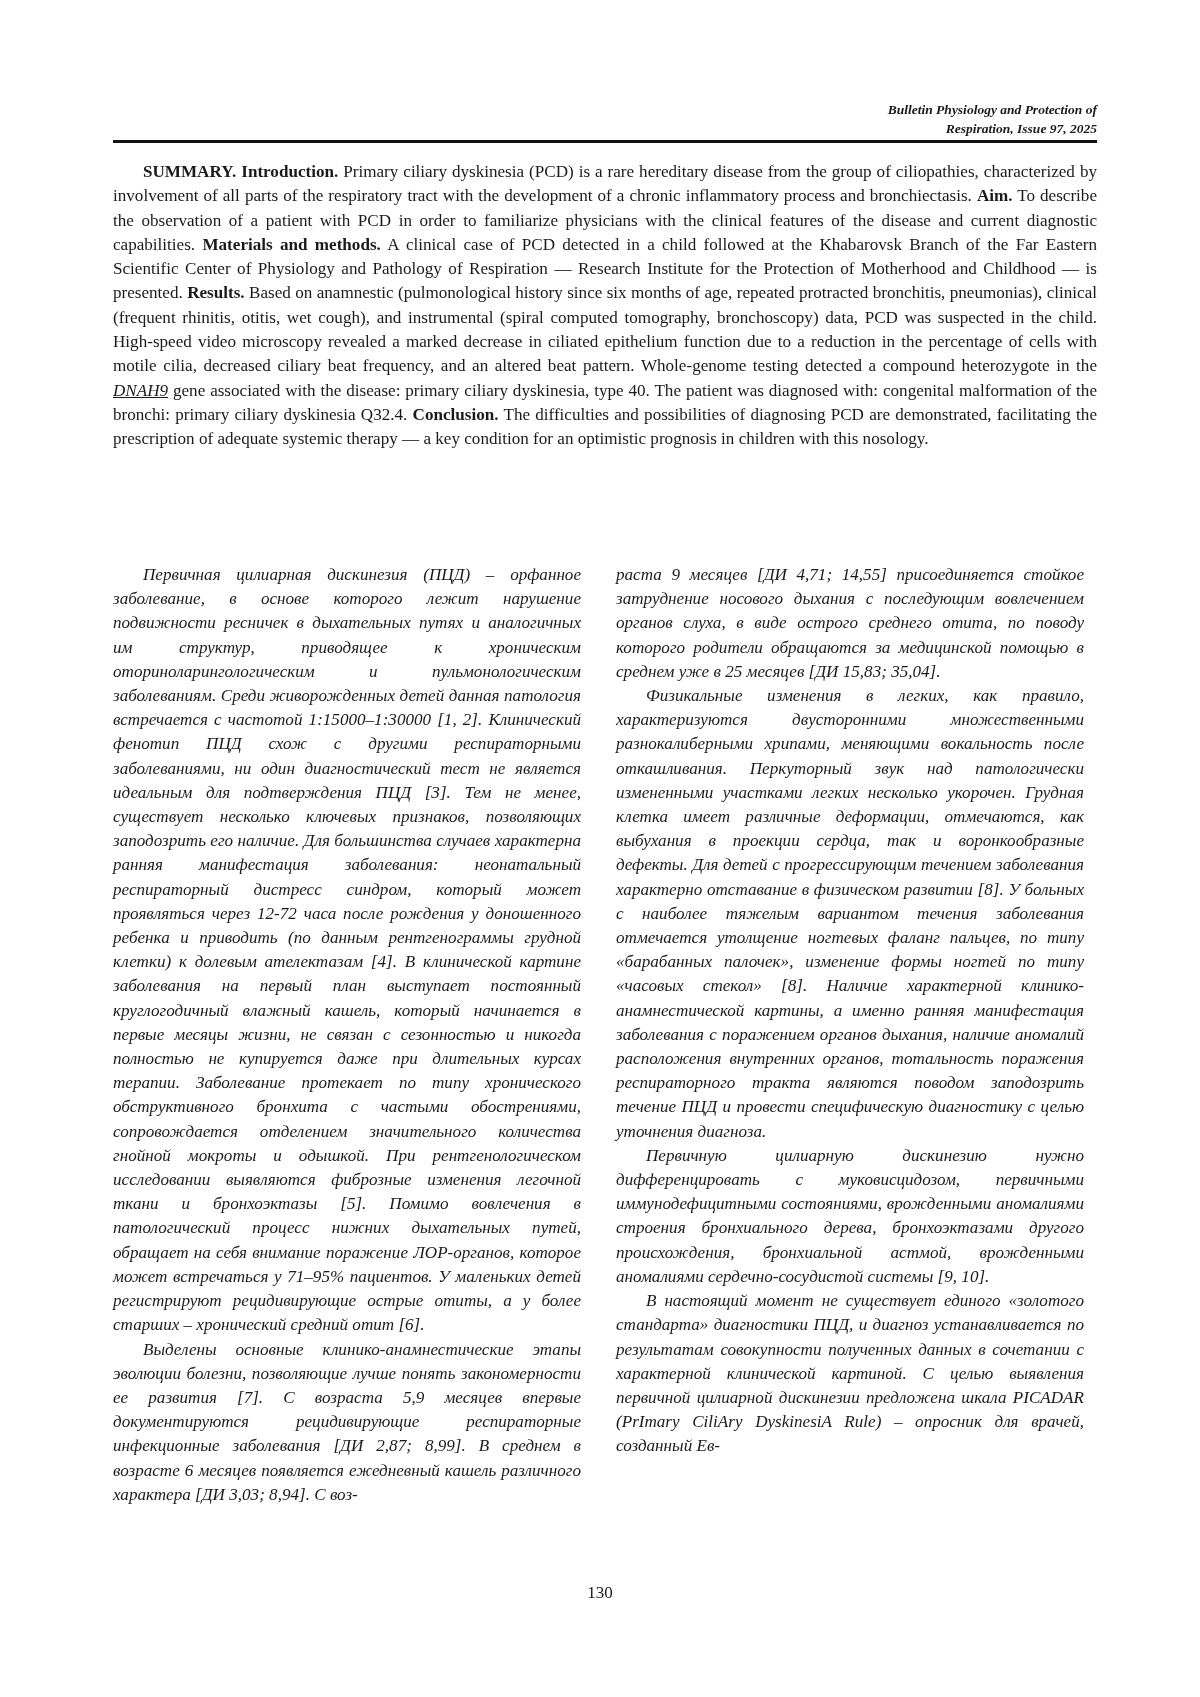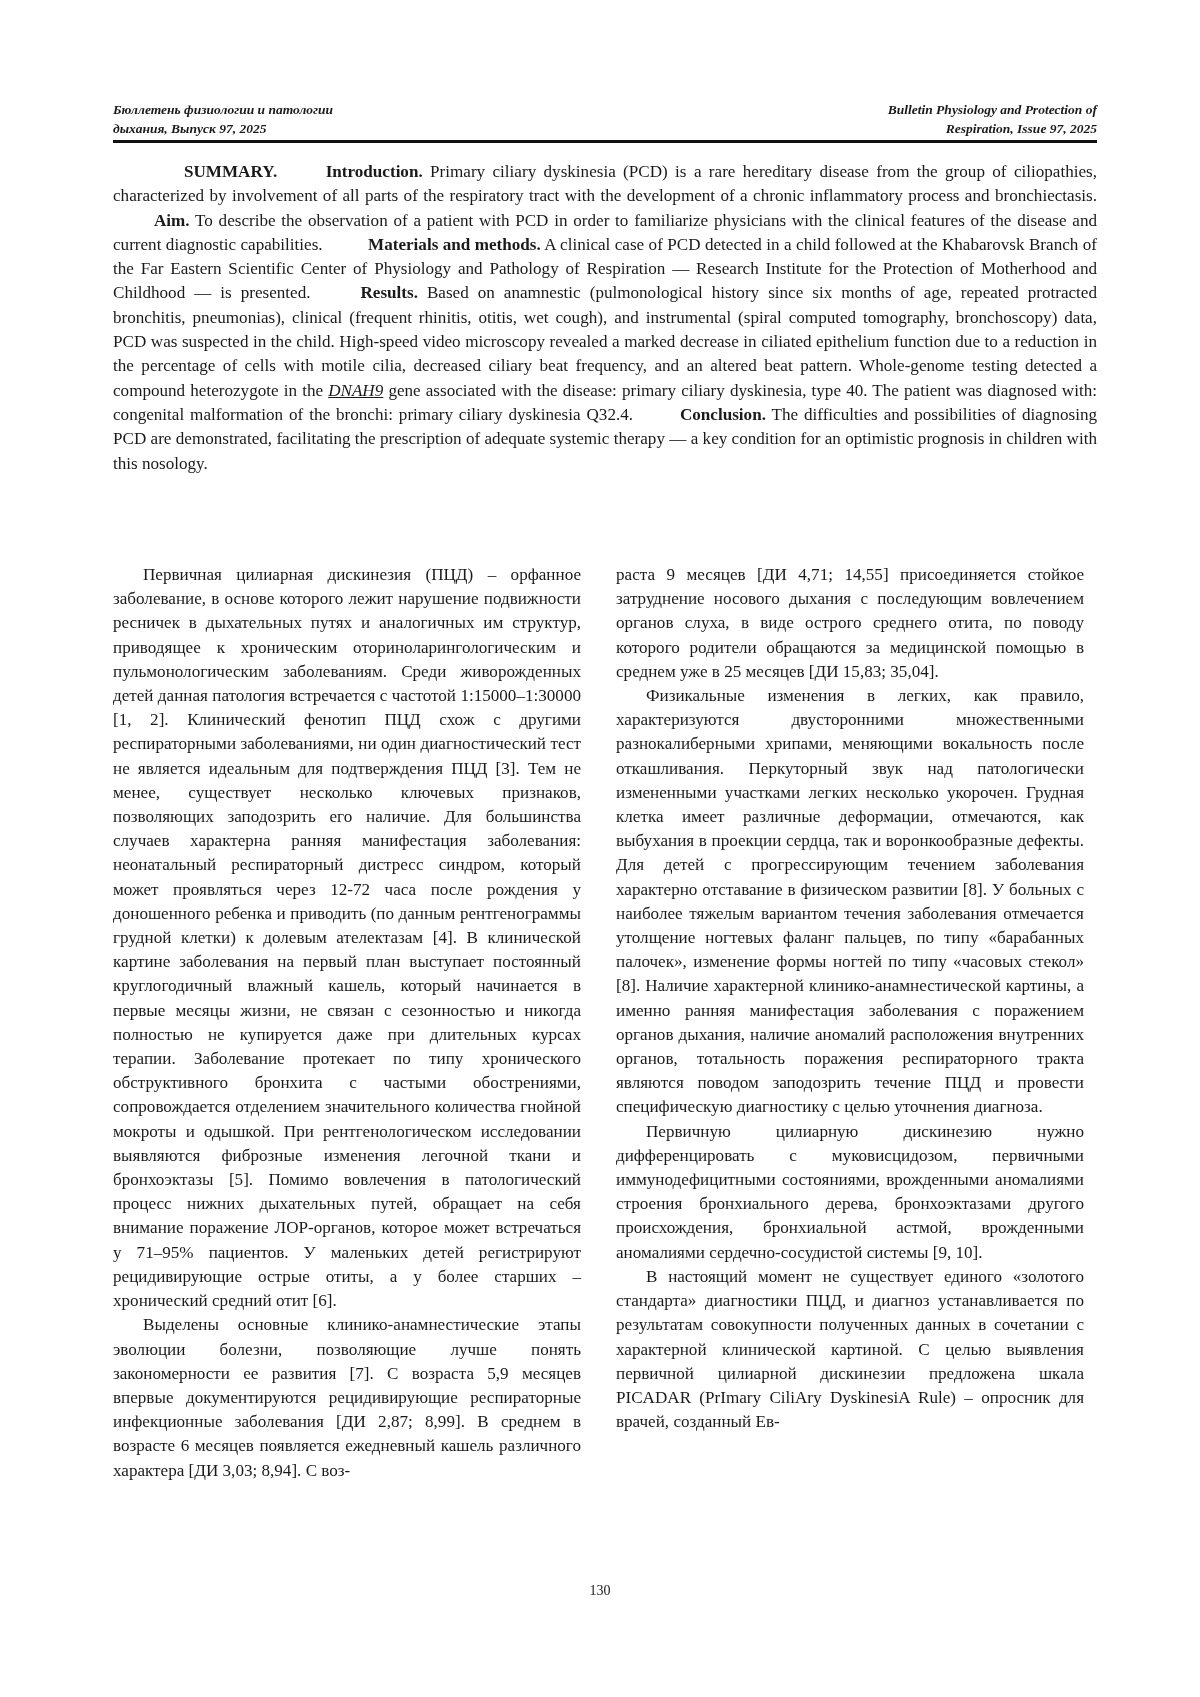--- a/index.html
+++ b/index.html
@@ -7,39 +7,35 @@
          font-family: "Liberation Serif", "DejaVu Serif", serif; color: #1a1a1a; }
   .header { position: absolute; left: 113px; top: 100px; width: 984px; height: 41px; }
   .header-left, .header-right { position: absolute; top: 0; font-style: italic; font-weight: bold;
          font-size: 13.5px; line-height: 19px; }
   .header-left { left: 0; text-align: left; }
   .header-right { right: 0; text-align: right; }
   .header-rule { position: absolute; left: 113px; top: 140px; width: 984px; height: 3px; background: #111; }
   .summary { position: absolute; left: 113px; top: 160px; width: 984px; font-size: 17.1px;
          line-height: 24.3px; text-align: justify; }
   .summary p { margin: 0; text-indent: 30px; }
-  .summary b { font-weight: bold; margin-left: 41px; }
+  .summary b { font-weight: bold; }
   .summary i { font-style: italic; text-decoration: underline; }
   .col { position: absolute; top: 563px; width: 468px; font-size: 17.1px; line-height: 24.2px;
          text-align: justify; hyphens: manual; }
   .col-left { left: 113px; }
   .col-right { left: 616px; }
-  .col p { margin: 0; text-indent: 30px; }
+  .col p { margin: 0; text-indent: 30px; font-style: italic; }
   .col p.cont { text-indent: 0; }
   .page-number { position: absolute; left: 0; width: 1200px; top: 1583px; text-align: center;
-         font-size: 14px; }
+         font-size: 17px; }
 </style>
 </head>
 <body>
 
 <div class="header">
-  <div class="header-left">
-    <div>Бюллетень физиологии и патологии</div>
-    <div>дыхания, Выпуск 97, 2025</div>
-  </div>
   <div class="header-right">
     <div>Bulletin Physiology and Protection of</div>
     <div>Respiration, Issue 97, 2025</div>
   </div>
 </div>
 <div class="header-rule"></div>
 
 <div class="summary">
   <p><b>SUMMARY.</b> <b>Introduction.</b><span> Primary ciliary dyskinesia (PCD) is a rare hereditary disease from the group of ciliopathies, characterized by involvement of all parts of the respiratory tract with the development of a chronic inflammatory process and bronchiectasis. </span><b>Aim.</b><span> To describe the observation of a patient with PCD in order to familiarize physicians with the clinical features of the disease and current diagnostic capabilities. </span><b>Materials and methods.</b><span> A clinical case of PCD detected in a child followed at the Khabarovsk Branch of the Far Eastern Scientific Center of Physiology and Pathology of Respi­ration — Research Institute for the Protection of Motherhood and Childhood — is presented. </span><b>Results.</b><span> Based on anamnestic (pulmonological history since six months of age, repeated protracted bronchitis, pneumonias), clinical (frequent rhinitis, otitis, wet cough), and instrumental (spiral computed tomography, bronchoscopy) data, PCD was suspected in the child. High-speed video microscopy revealed a marked decrease in ciliated epithelium function due to a reduction in the per­centage of cells with motile cilia, decreased ciliary beat frequency, and an altered beat pattern. Whole-genome testing de­tected a compound heterozygote in the </span><i>DNAH9</i><span> gene associated with the disease: primary ciliary dyskinesia, type 40. The patient was diagnosed with: congenital malformation of the bronchi: primary ciliary dyskinesia Q32.4. </span><b>Conclusion.</b><span> The difficulties and possibilities of diagnosing PCD are demonstrated, facilitating the prescription of adequate systemic therapy — a key condition for an optimistic prognosis in children with this nosology.</span></p>
 </div>

